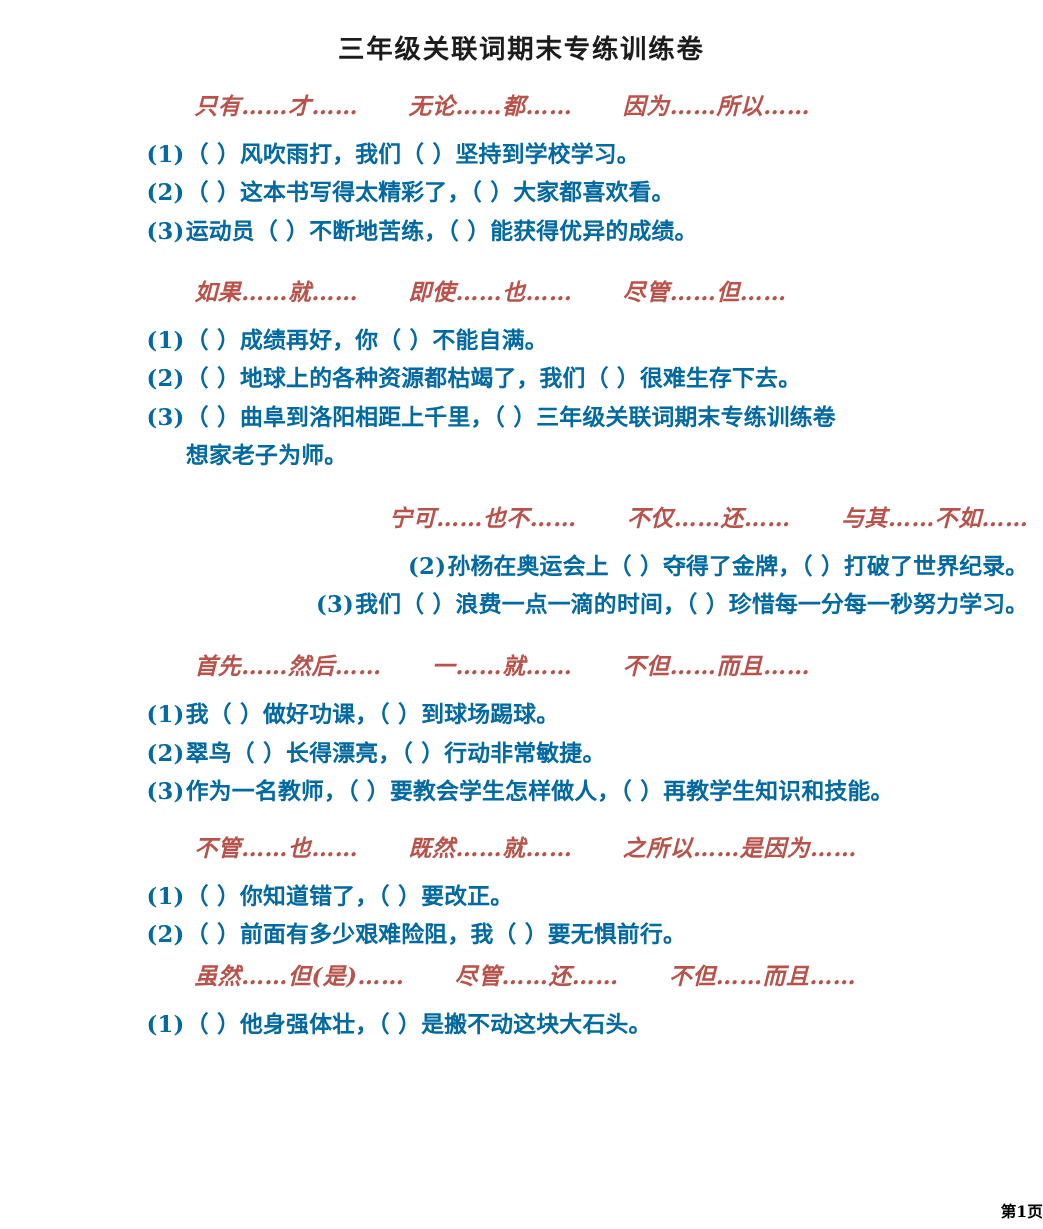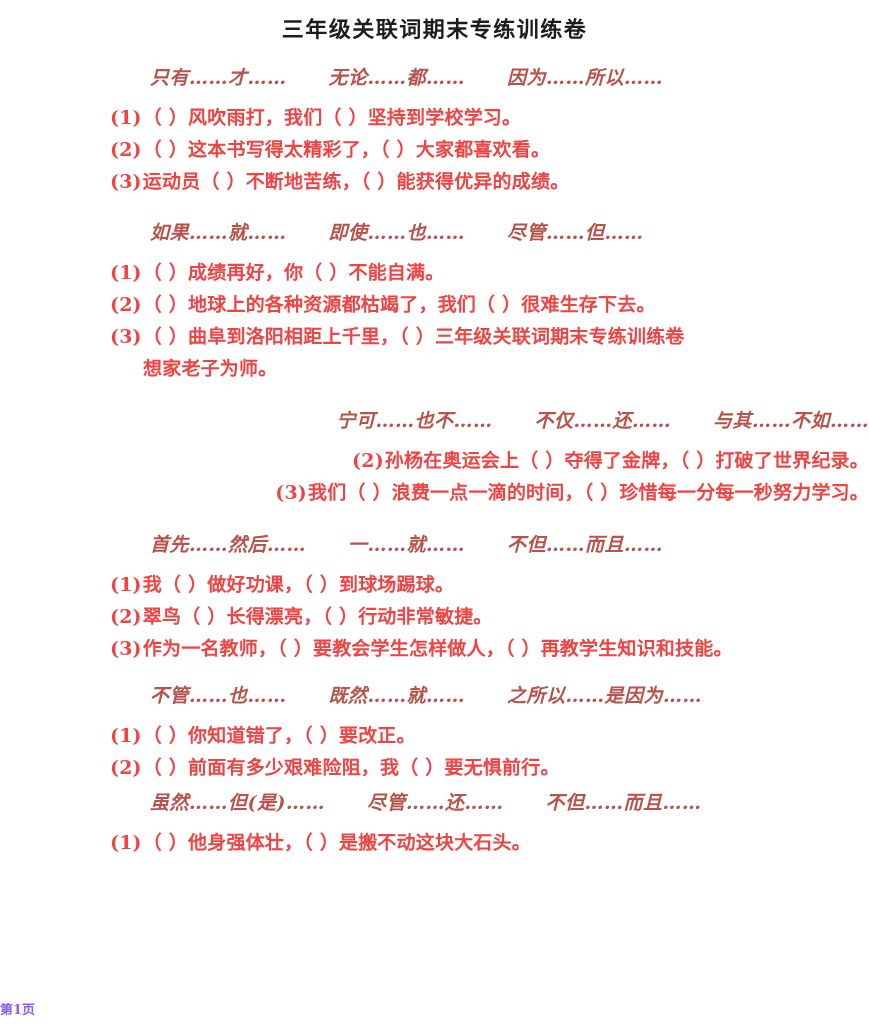--- a/index.html
+++ b/index.html
@@ -16,21 +16,21 @@
     font-family: "DejaVu Sans", "Liberation Sans", sans-serif;
     color: #000000;
     -webkit-font-smoothing: antialiased;
   }
 
   .sheet {
     position: relative;
     width: 869px;
     height: 1024px;
     box-sizing: border-box;
-    padding: 0;
+    padding: 12px;
   }
 
   
   .doc-title {
     text-align: center;
     font-size: 22px;
     font-weight: bold;
     letter-spacing: 1.5px;
     color: #1c1c1c;
     margin: 0;
@@ -69,21 +69,21 @@
   }
   .wordbank .cue + .cue {
     margin-left: 42px;
   }
 
   
   .questions {
     margin-top: 9px;
   }
   .q-line {
-    color: #ef4444;
+    color: #0369a1;
     font-size: 19px;
     font-weight: bold;
     line-height: 32px;
     letter-spacing: 0.2px;
     padding-left: 110px;
     white-space: nowrap;
     font-family: "DejaVu Serif", "Liberation Serif", serif;
   }
   .q-line.cont {
     padding-left: 143px;
@@ -92,24 +92,24 @@
     display: inline-block;
     margin-right: 1px;
   }
 
   
   .page-footer {
     position: absolute;
     left: 0;
     right: 0;
     bottom: 6px;
-    text-align: left;
+    text-align: right;
     font-size: 13px;
     font-weight: bold;
-    color: #8b5cf6;
+    color: #000000;
     font-family: "DejaVu Serif", "Liberation Serif", serif;
   }
 </style>
 </head>
 <body>
 
 <div class="sheet">
 
   <h1 class="doc-title">三年级关联词期末专练训练卷</h1>
 

